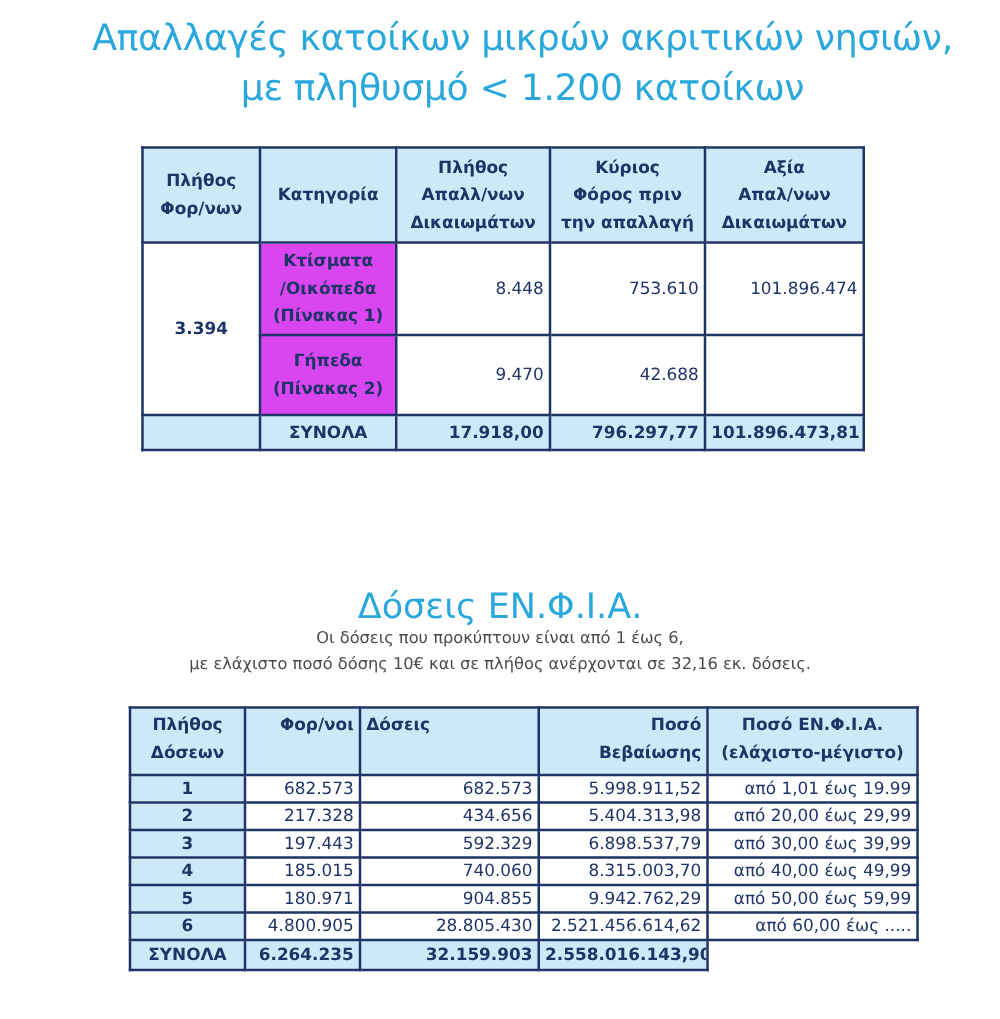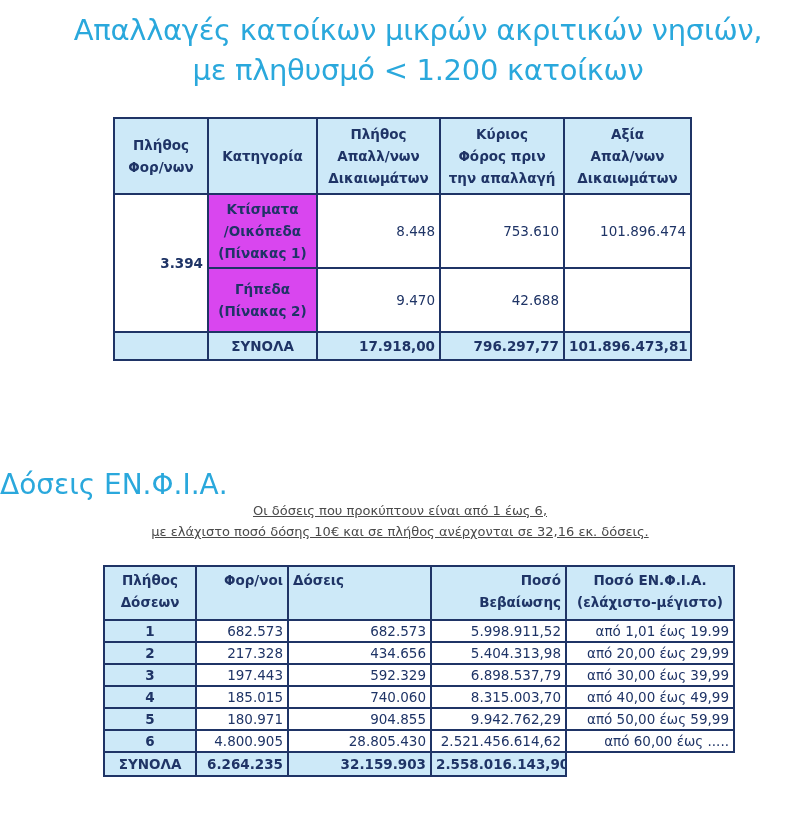--- a/index.html
+++ b/index.html
@@ -9,26 +9,26 @@
             color: #2aa8dc; font-size: 29px; line-height: 40px; font-weight: normal; letter-spacing: -0.3px; }
   .title1 div { white-space: nowrap; margin-left: 36px; }
   table { border-collapse: collapse; position: absolute; table-layout: fixed; }
   td, th { border: 2px solid #1f3466; font-family: "DejaVu Sans", sans-serif; color: #1f3466;
            padding: 0 4px; overflow: hidden; white-space: nowrap; }
   #t1 { left: 113px; top: 117px; width: 577px; font-size: 13.5px; }
   #t1 th { background: #cde9f8; font-weight: bold; text-align: center; line-height: 22px; height: 74px; }
   #t1 td { line-height: 22px; }
   #t1 td.num { text-align: right; margin-left: 48px; }
   #t1 td.cat { background: #d946ef; font-weight: bold; text-align: center; }
-  #t1 td.big { text-align: right; font-weight: bold; }
+  #t1 td.big { text-align: center; font-weight: bold; }
   #t1 tr.tot td { background: #cde9f8; font-weight: bold; height: 26px; }
-  .title2 { position: absolute; left: 0; top: 468px; width: 800px; 
+  .title2 { position: absolute; left: 0; top: 468px; width: 800px; text-align: center;
             color: #2aa8dc; font-size: 28px; line-height: 34px; }
   .sub { position: absolute; left: 0; top: 500px; width: 800px; text-align: center;
-         color: #4a4a4a; font-size: 13px; line-height: 21px; text-decoration: underline; }
+         color: #4a4a4a; font-size: 13px; line-height: 21px; }
   #t2 { left: 103px; top: 565px; width: 630px; font-size: 13.5px; }
   #t2 th { background: #cde9f8; font-weight: bold; line-height: 22px; height: 50px; vertical-align: top; padding-top: 2px; }
   #t2 td { line-height: 20px; height: 20px; text-align: right; }
   #t2 td.idx { background: #cde9f8; font-weight: bold; text-align: center; }
   #t2 tr.tot td { background: #cde9f8; font-weight: bold; height: 22px; }
   #t2 tr.tot td.empty { background: transparent; border: none; }
 </style>
 </head>
 <body>
 

